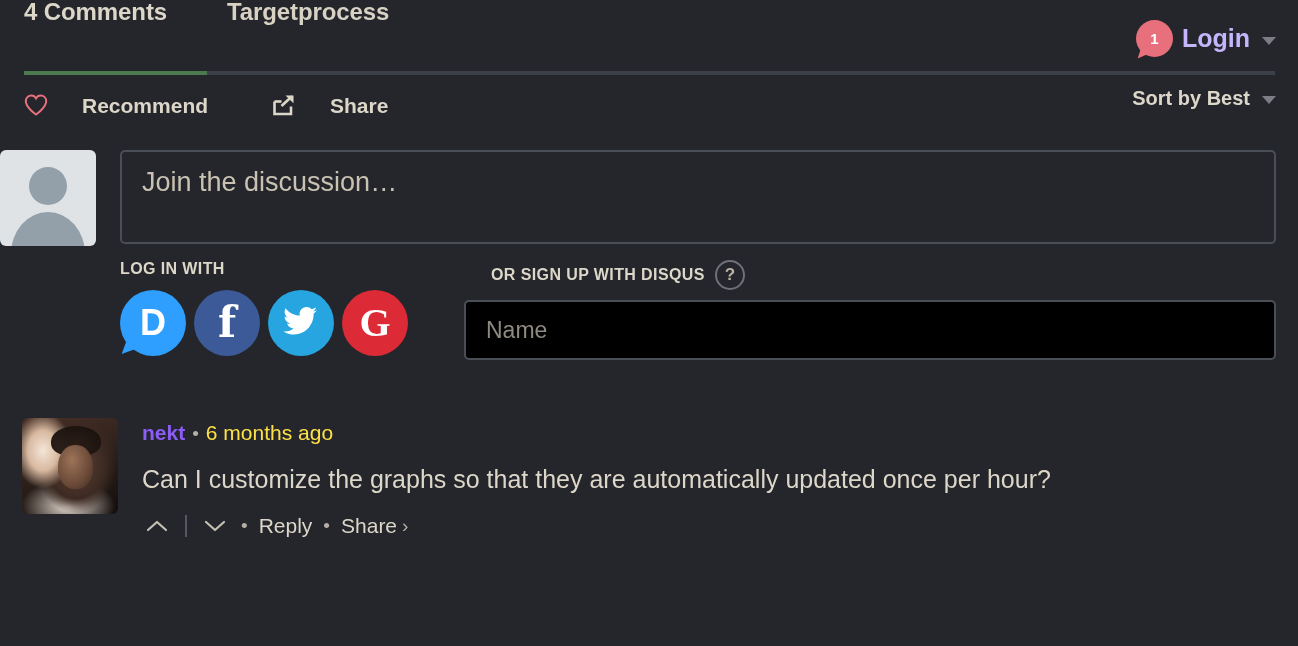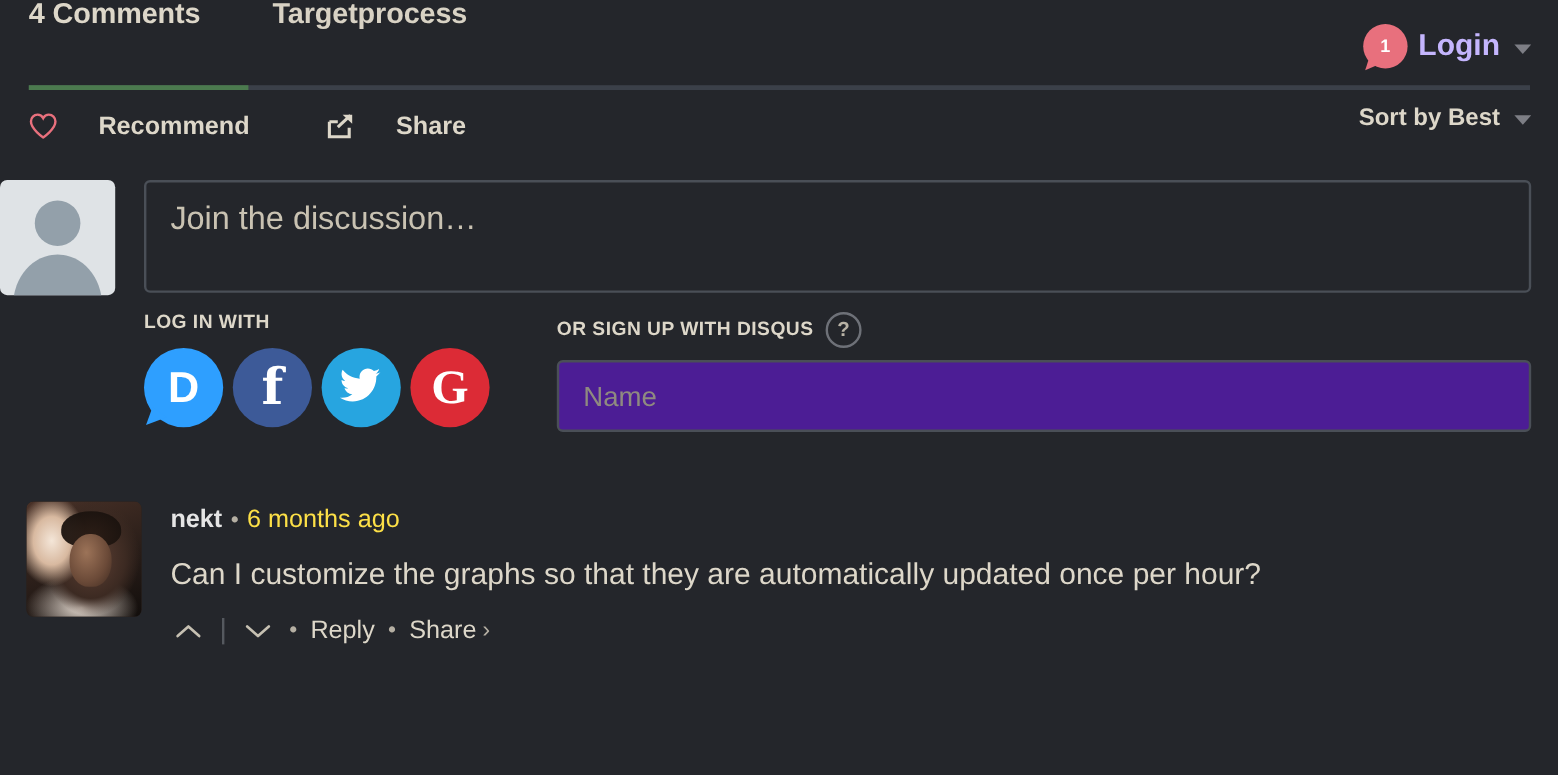--- a/index.html
+++ b/index.html
@@ -260,40 +260,41 @@
     display: flex;
     align-items: center;
     gap: 10px;
     margin-bottom: 10px;
   }
   .signup-caption-text {
     font-size: 16px;
     font-weight: bold;
     letter-spacing: 0.4px;
     color: #ddd7c9;
+    margin-left: 27px;
   }
   .help-icon {
     width: 30px; height: 30px;
     border-radius: 50%;
     border: 2px solid #6e7178;
     display: flex;
     align-items: center;
     justify-content: center;
     font-size: 17px;
     font-weight: bold;
     color: #b9b3a6;
     cursor: pointer;
     box-sizing: border-box;
   }
   .name-input {
     width: 812px;
     height: 60px;
     border: 2px solid #4a4f57;
     border-radius: 5px;
-    background: #4c1d95;
+    background: #000000;
     box-sizing: border-box;
     padding: 0 20px;
     display: flex;
     align-items: center;
     cursor: text;
   }
   .name-placeholder {
     font-size: 23px;
     color: #8f8a80;
   }
@@ -338,21 +339,21 @@
   .comment-body { flex: 1 1 auto; margin-left: 24px; }
   .comment-meta {
     display: flex;
     align-items: baseline;
     gap: 7px;
     font-size: 21px;
     line-height: 1;
     margin-top: 4px;
   }
   .author {
-    color: #e5e5e5;
+    color: #8b5cf6;
     font-weight: bold;
     cursor: pointer;
   }
   .meta-dot { color: #b5afa3; font-size: 19px; }
   .timestamp { color: #fde047; cursor: pointer; }
   .comment-text {
     font-size: 25px;
     color: #ddd7c9;
     margin-top: 21px;
     line-height: 1.2;

